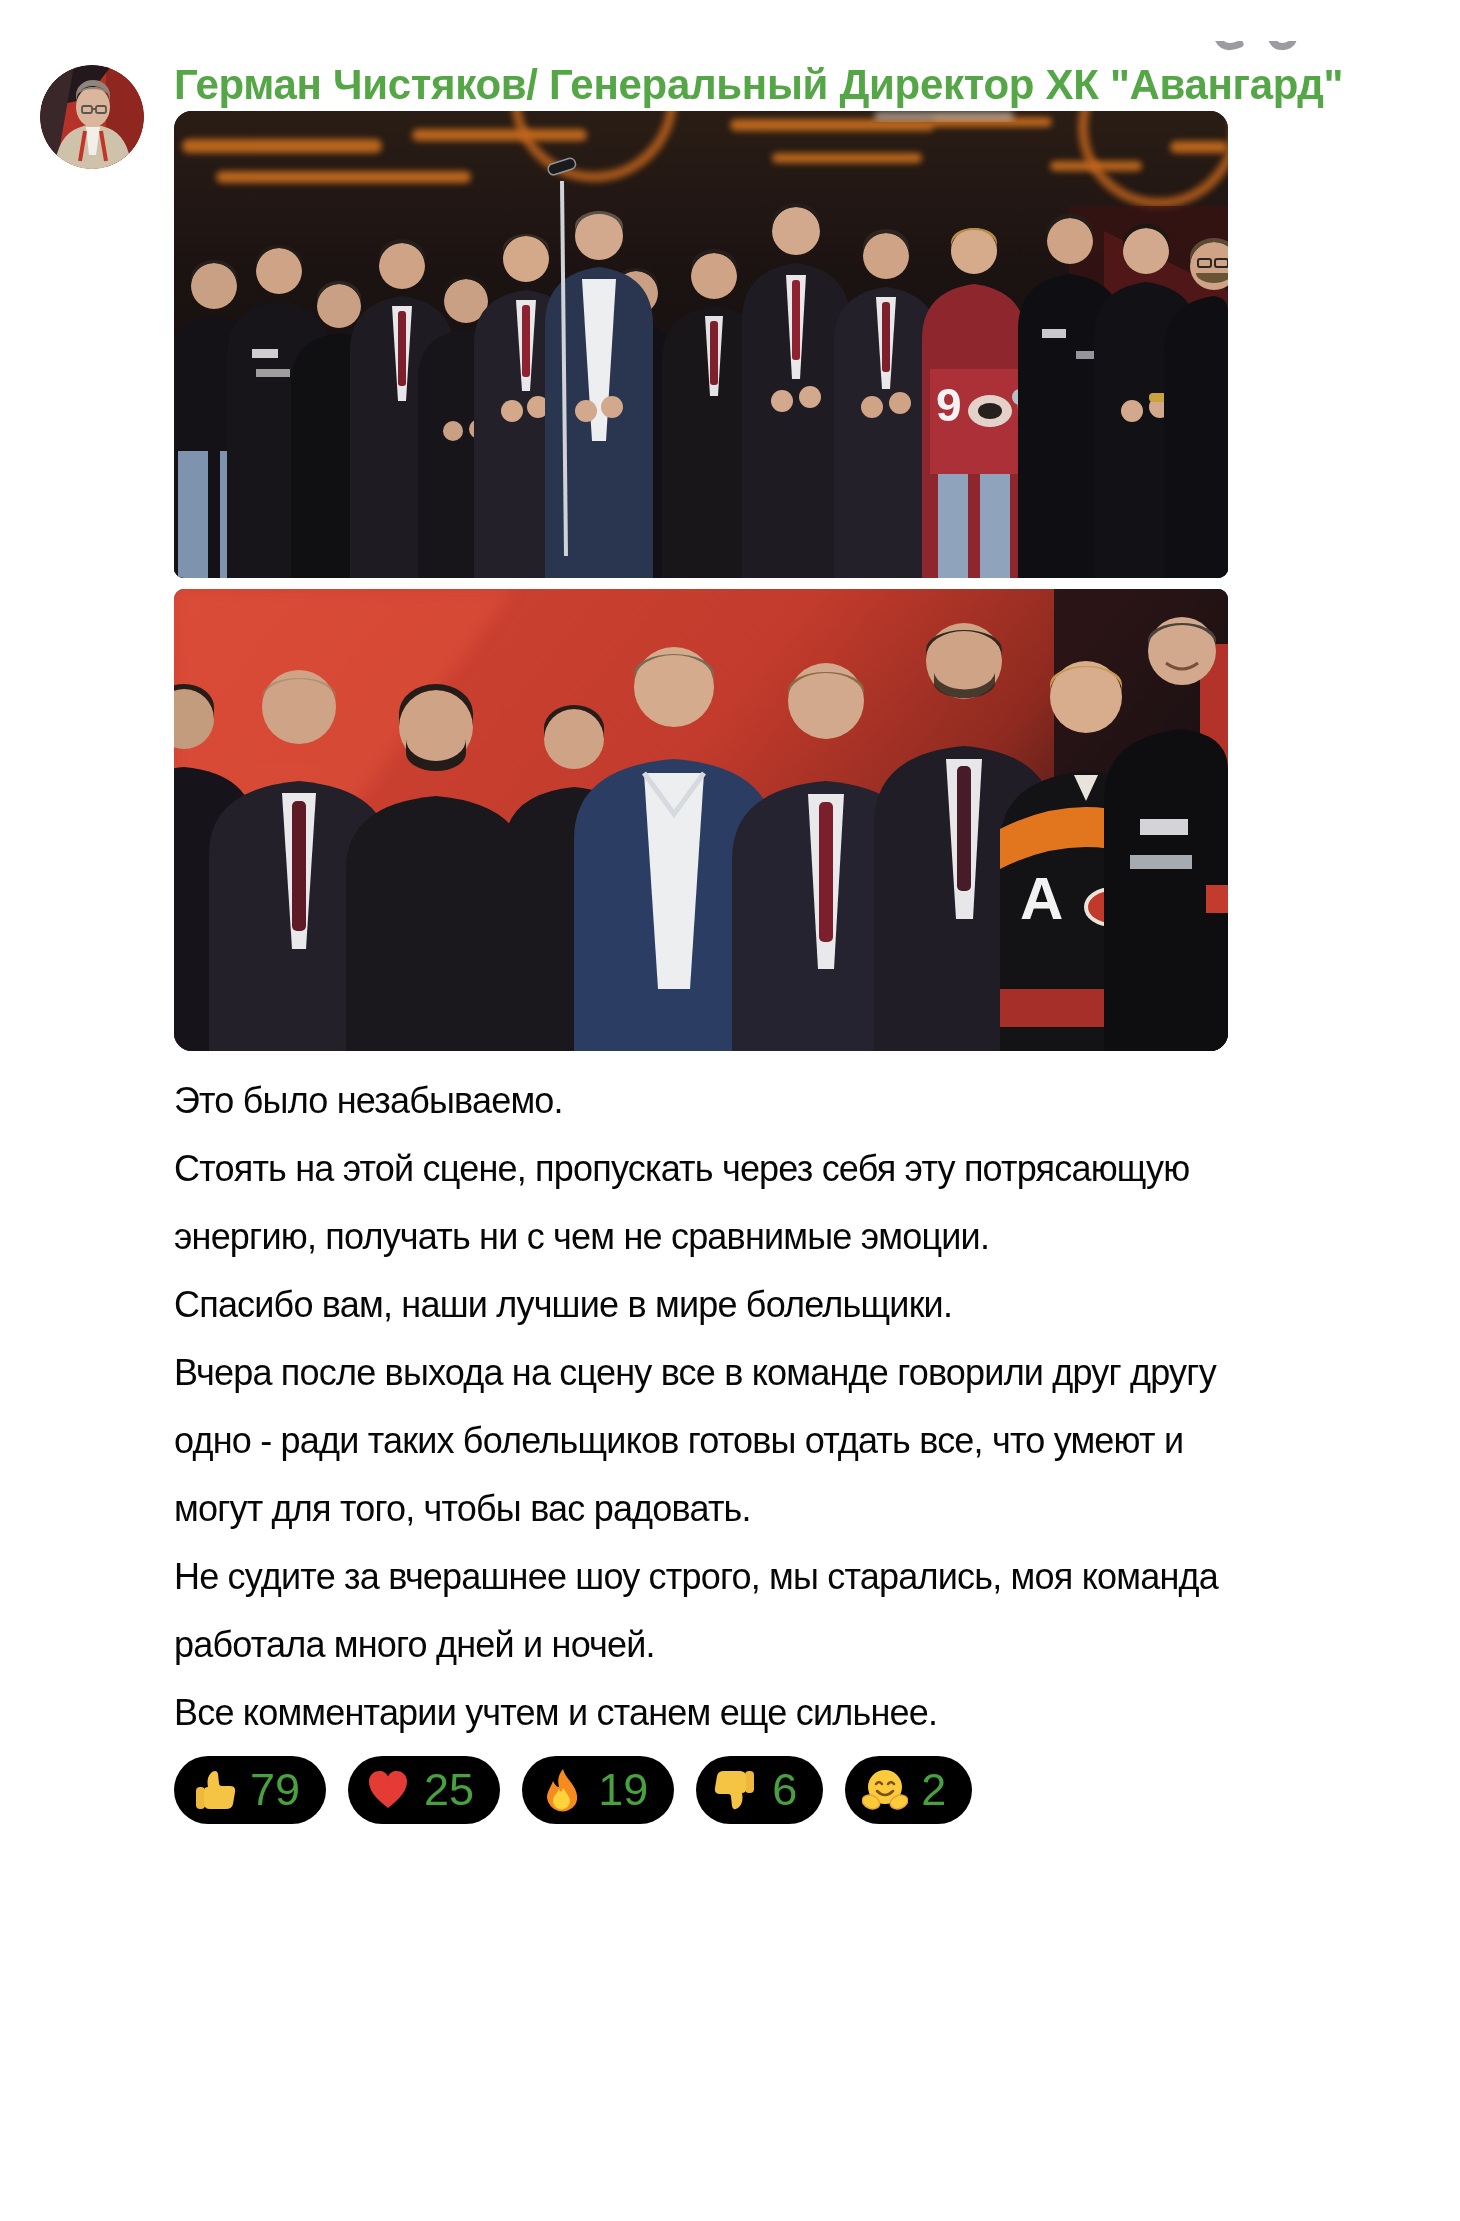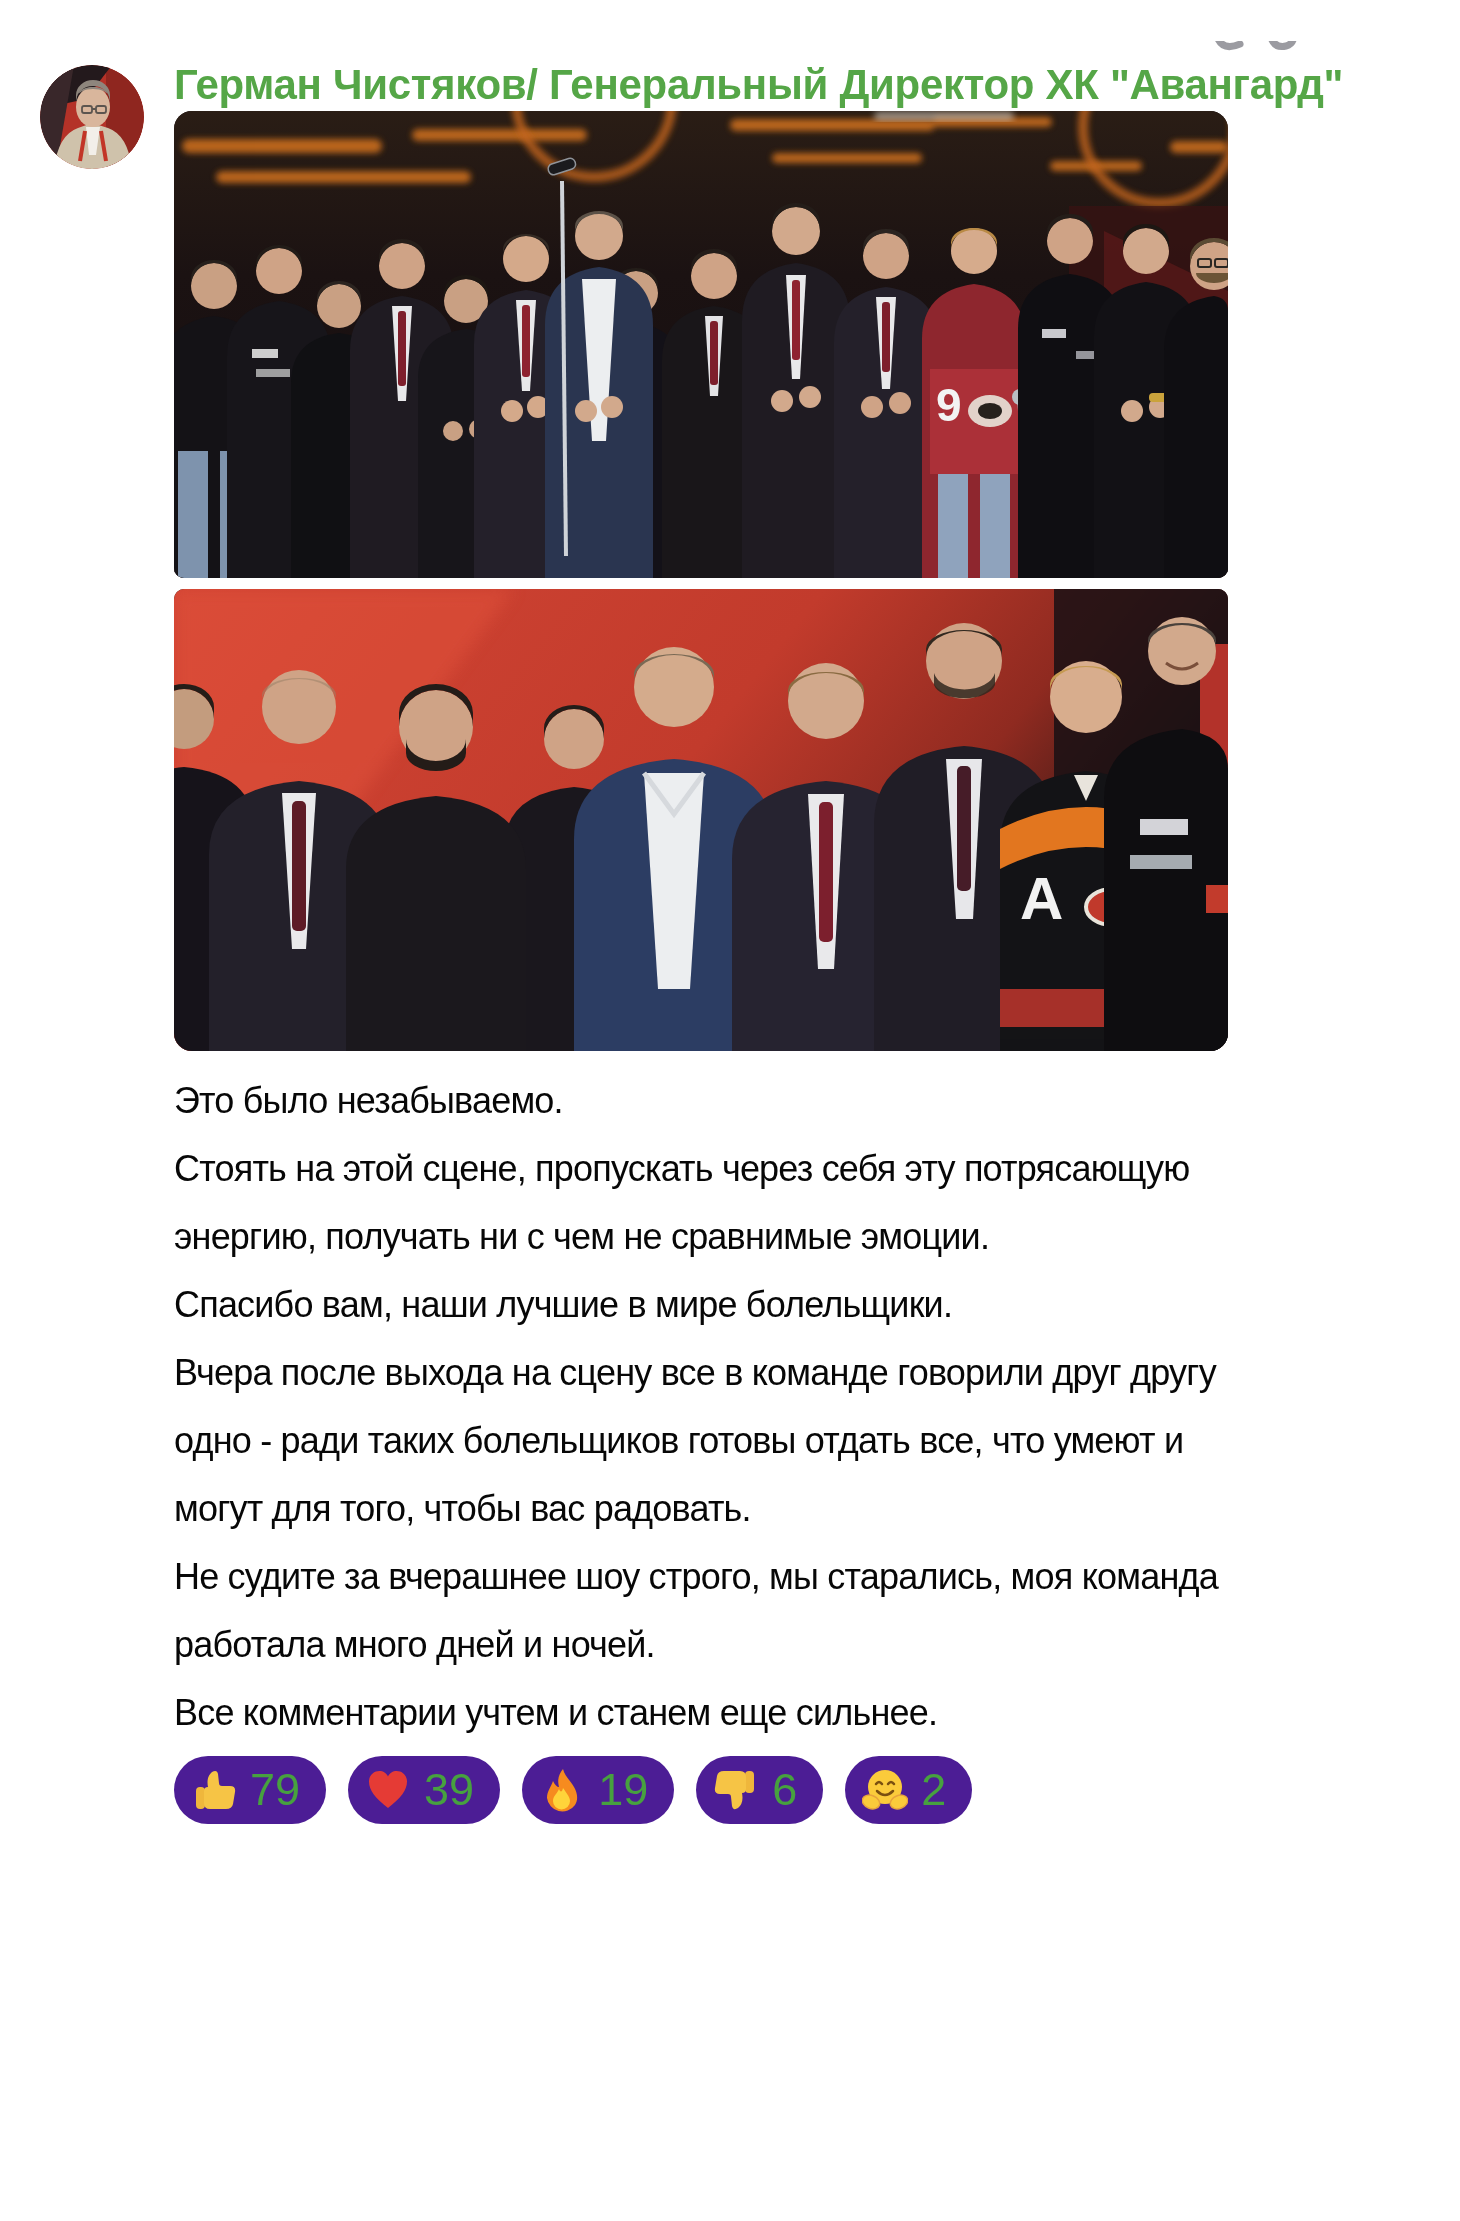--- a/index.html
+++ b/index.html
@@ -22,21 +22,21 @@
   }
   .photo1{height:467px;border-radius:18px 18px 10px 10px;}
   .photo2{height:462px;border-radius:10px 10px 18px 18px;margin-top:11px;}
   .message-text{
     margin-top:16px;width:1080px;font-size:36px;line-height:68px;color:#070707;
     white-space:pre-line;letter-spacing:-0.8px;
   }
   .reactions{display:flex;gap:22px;margin-top:9px;align-items:center;}
   .pill{
     display:flex;align-items:center;gap:13px;height:68px;border-radius:34px;
-    background:#4c1d95;border:none;padding:0 26px 0 17px;cursor:pointer;
+    background:#000000;border:none;padding:0 26px 0 17px;cursor:pointer;
     font-family:"Liberation Sans",sans-serif;
   }
   .r-icon{width:46px;height:46px;display:inline-block;line-height:0;}
   .r-count{font-size:45px;color:#47A13F;font-weight:400;}
 </style>
 </head>
 <body>
 
 <div class="screen">
 
@@ -323,21 +323,21 @@
         </span>
         <span class="r-count">79</span>
       </button>
 
       <button class="pill">
         <span class="r-icon" aria-label="❤️">
           <svg width="46" height="46" viewBox="0 0 46 46">
             <path fill="#E53B35" d="M23 41 C10 31 4 23 4 14.5 C4 8 9 4 14.5 4 C18 4 21.5 6 23 9.5 C24.5 6 28 4 31.5 4 C37 4 42 8 42 14.5 C42 23 36 31 23 41Z"></path>
           </svg>
         </span>
-        <span class="r-count">39</span>
+        <span class="r-count">25</span>
       </button>
 
       <button class="pill">
         <span class="r-icon" aria-label="🔥">
           <svg width="46" height="46" viewBox="0 0 46 46">
             <path fill="#F68B1F" d="M24 2 C26 10 32 14 35 20 C39 27 39 33 36 38 A15.5 15.5 0 0 1 8 31 C8 24 12 20 14 14 C16 18 18 20 20 20 C18 12 20 7 24 2Z"></path>
             <path fill="#FFD43A" d="M24 21 C28 27 31 30 31 34 A8.5 8.5 0 0 1 14 34 C14 29 18 27 20 22 C21 25 23 26 24 21Z"></path>
           </svg>
         </span>
         <span class="r-count">19</span>

